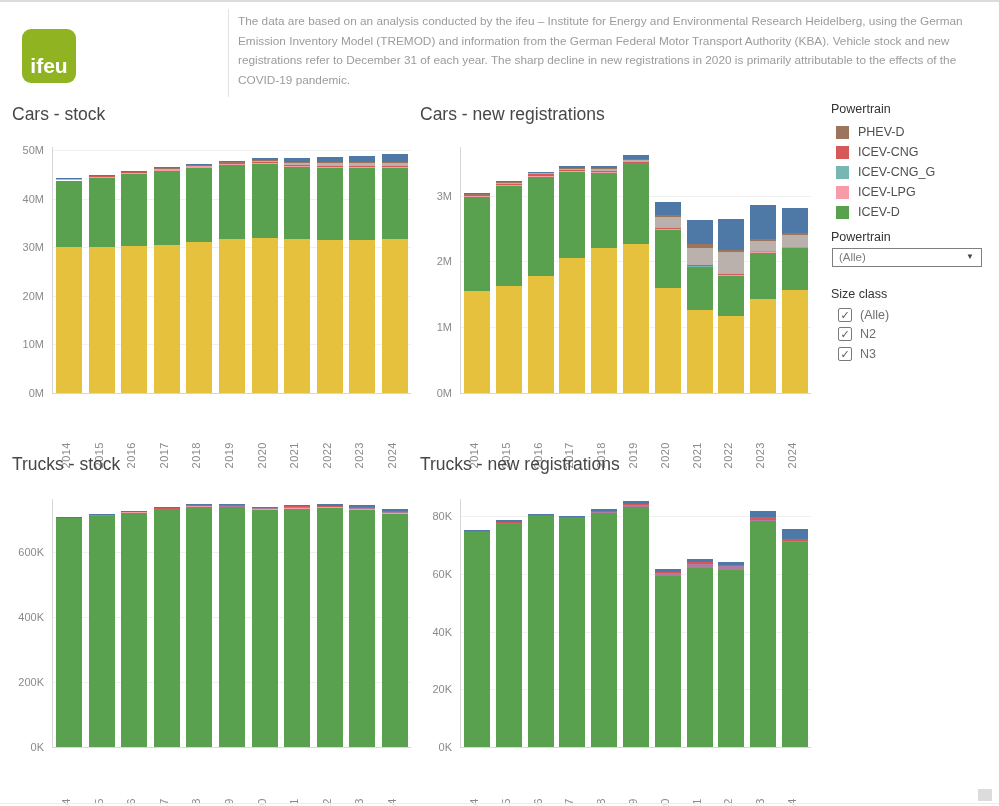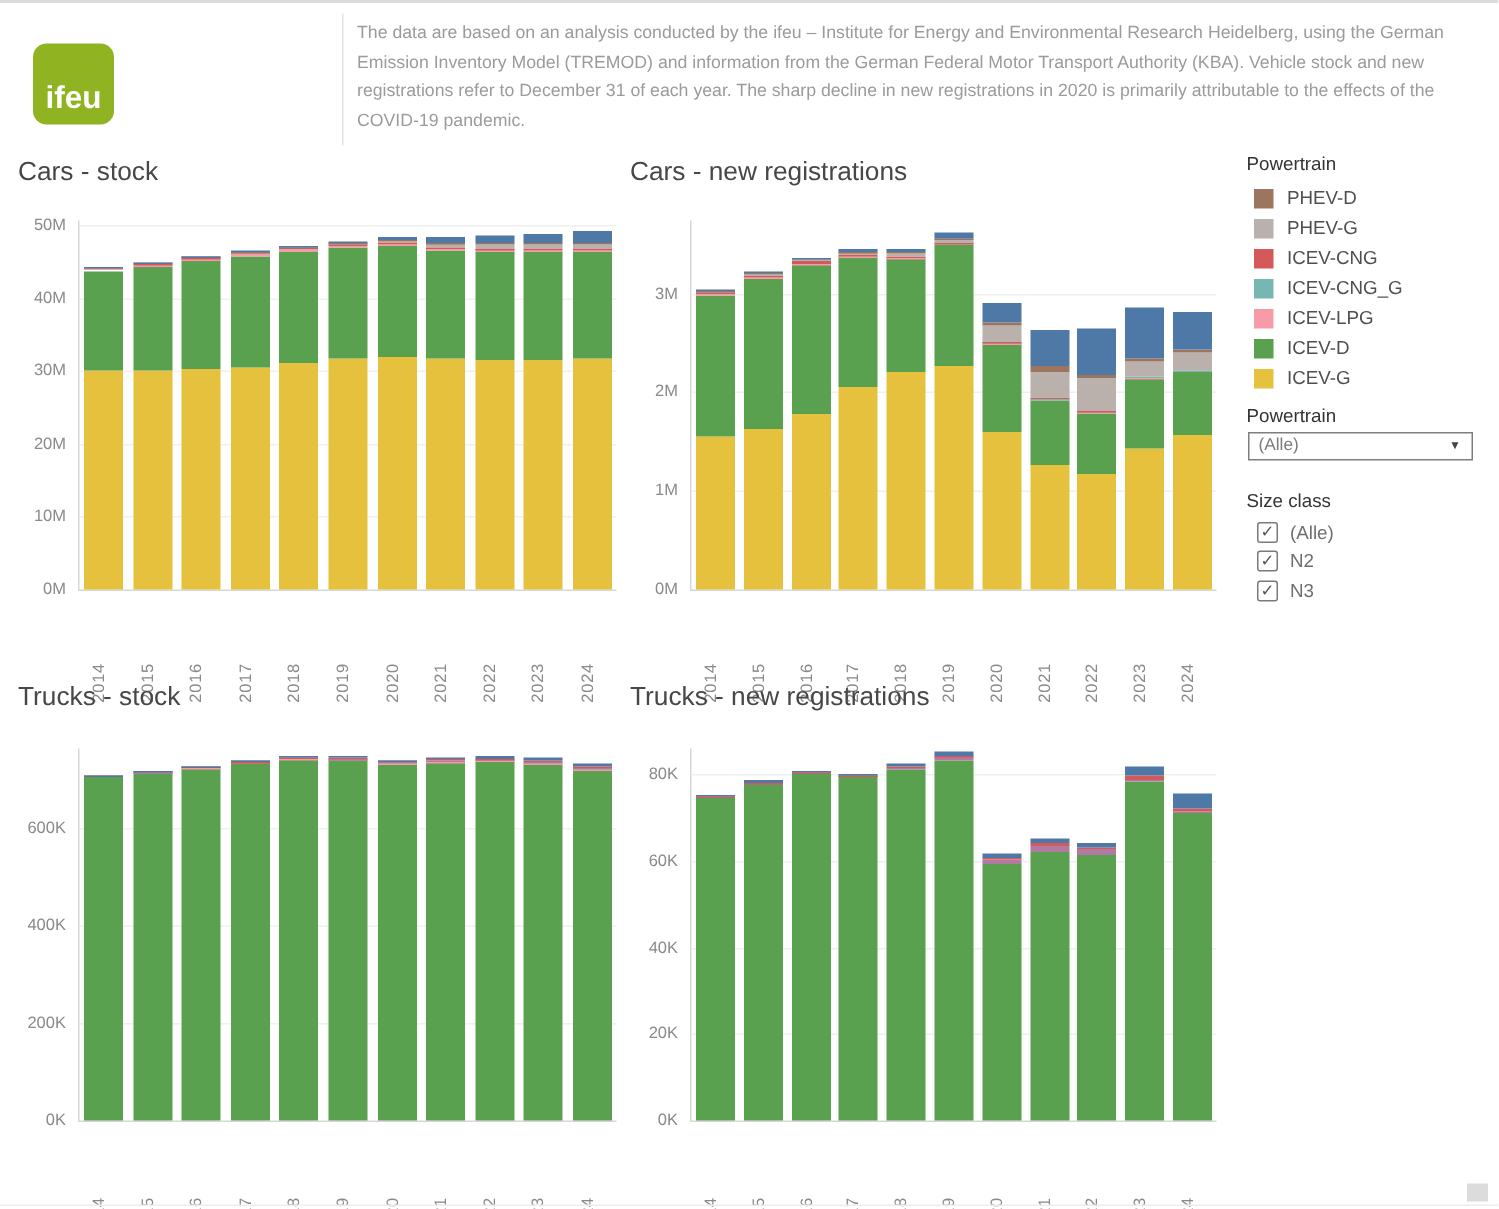--- a/index.html
+++ b/index.html
@@ -466,42 +466,34 @@
   </section>
 
   <aside class="side">
     <div class="side-title">Powertrain</div>
     <div id="legend-list">
         <div class="legend-item">
           <span class="swatch" style="background: rgb(156, 117, 95);"></span>
           <span class="legend-label">PHEV-D</span>
         </div>
         <div class="legend-item">
-          <span class="swatch" style="background: rgb(186, 176, 172);"></span>
-          <span class="legend-label">PHEV-G</span>
-        </div>
-        <div class="legend-item">
           <span class="swatch" style="background: rgb(214, 89, 90);"></span>
           <span class="legend-label">ICEV-CNG</span>
         </div>
         <div class="legend-item">
           <span class="swatch" style="background: rgb(118, 183, 178);"></span>
           <span class="legend-label">ICEV-CNG_G</span>
         </div>
         <div class="legend-item">
           <span class="swatch" style="background: rgb(247, 155, 168);"></span>
           <span class="legend-label">ICEV-LPG</span>
         </div>
         <div class="legend-item">
           <span class="swatch" style="background: rgb(89, 161, 79);"></span>
           <span class="legend-label">ICEV-D</span>
-        </div>
-        <div class="legend-item">
-          <span class="swatch" style="background: rgb(230, 193, 61);"></span>
-          <span class="legend-label">ICEV-G</span>
         </div>
       </div>
 
     <div class="filter-label">Powertrain</div>
     <div class="dropdown">
       <span class="val">(Alle)</span>
       <span class="caret">▼</span>
     </div>
 
     <div class="filter-label second">Size class</div>

